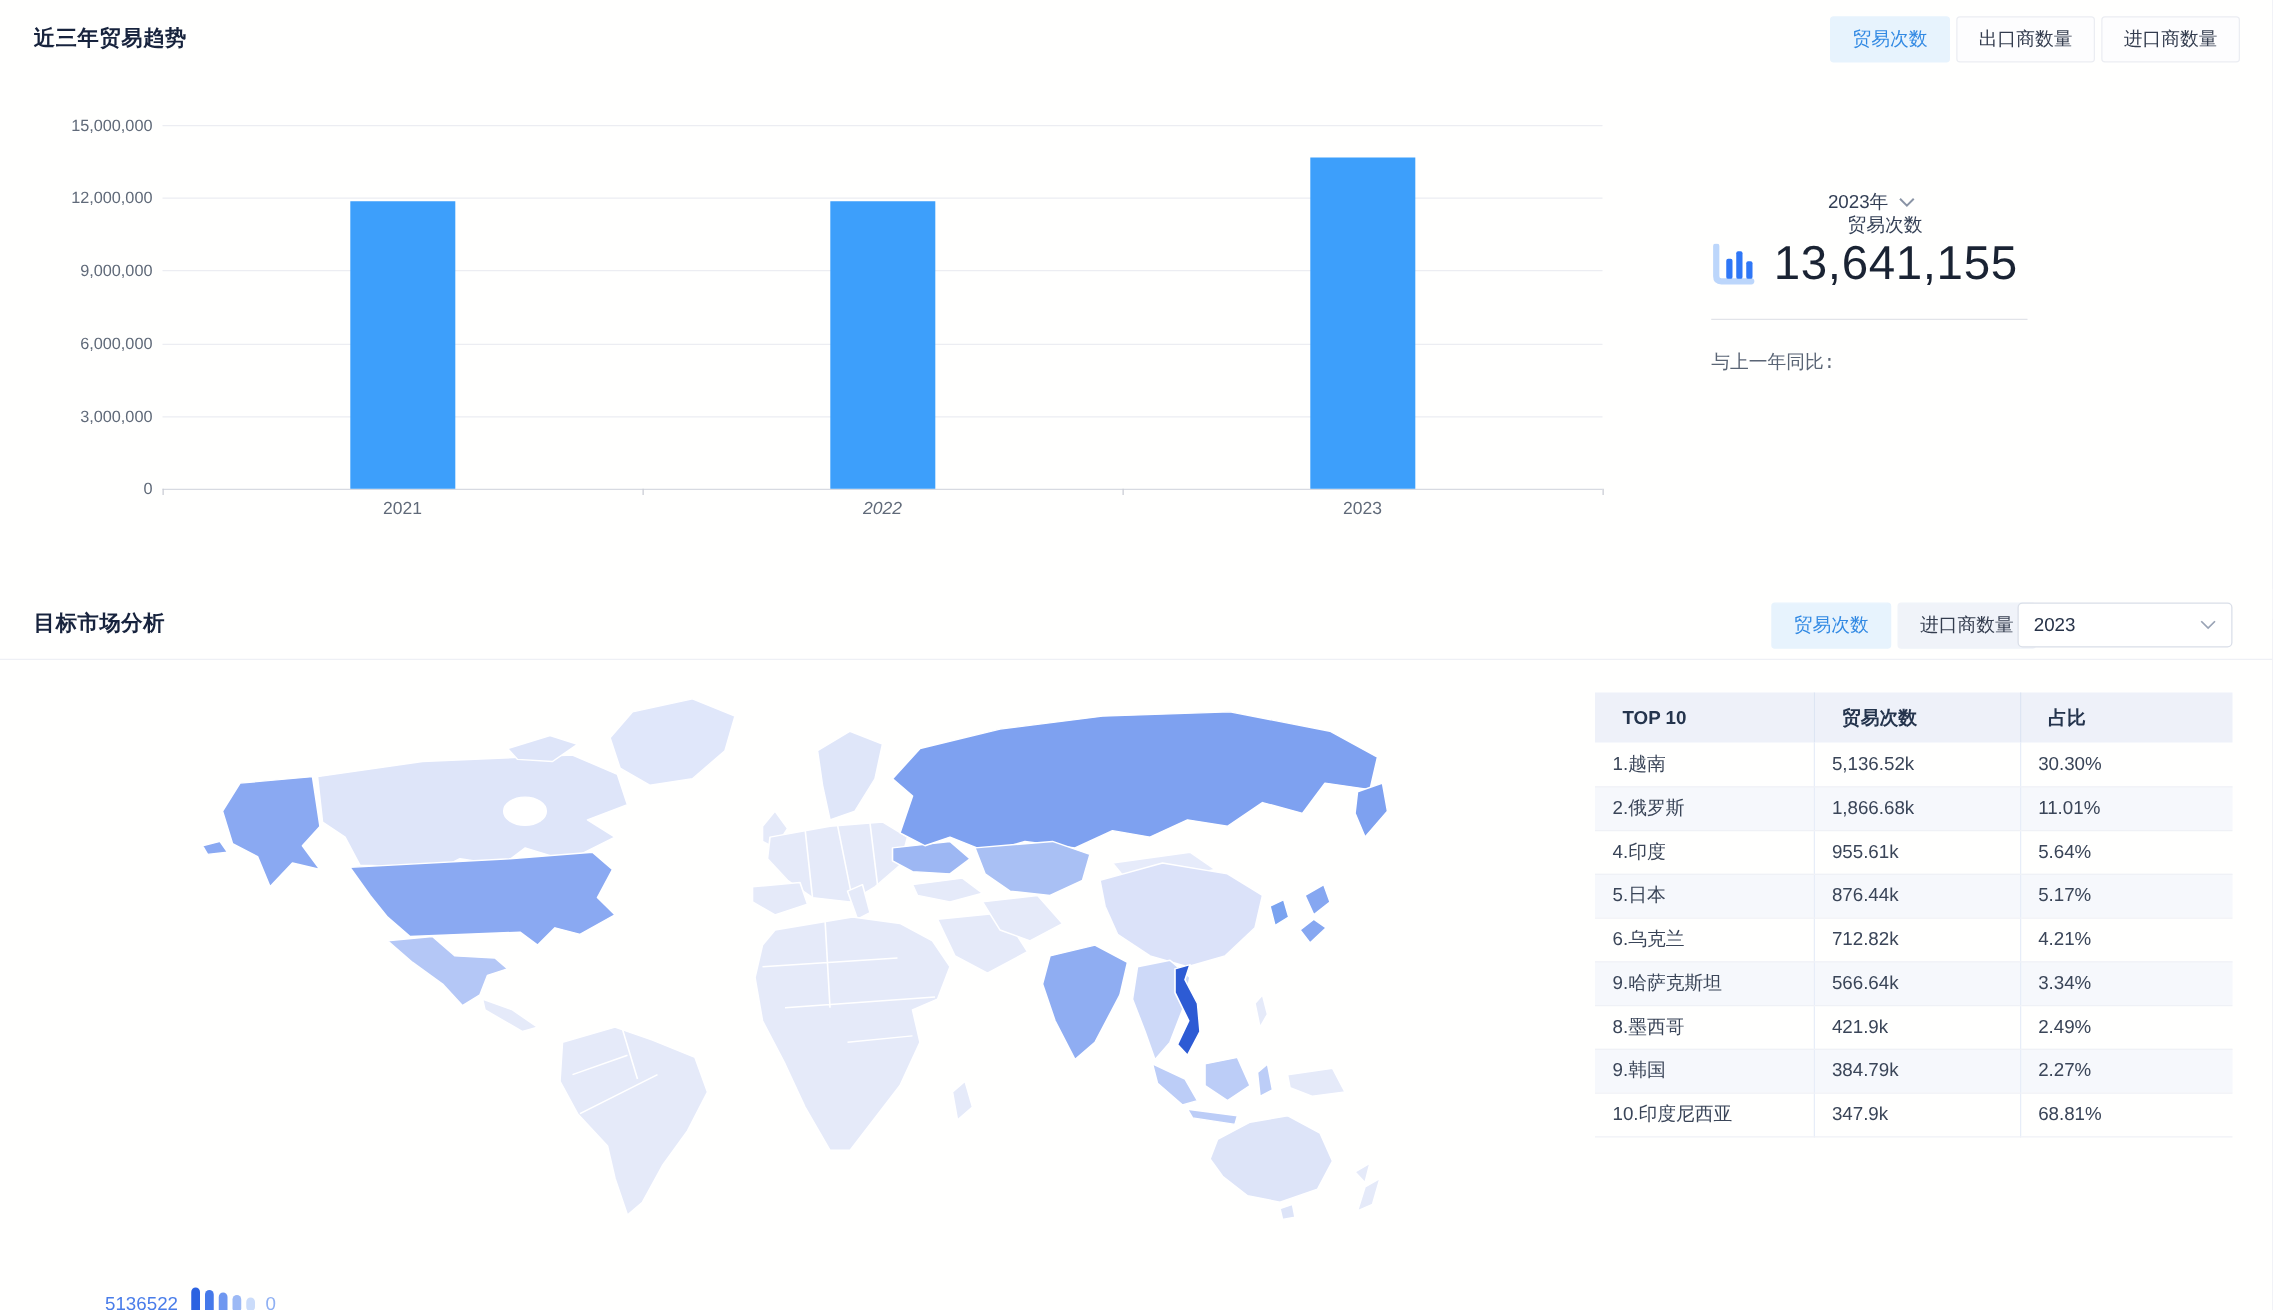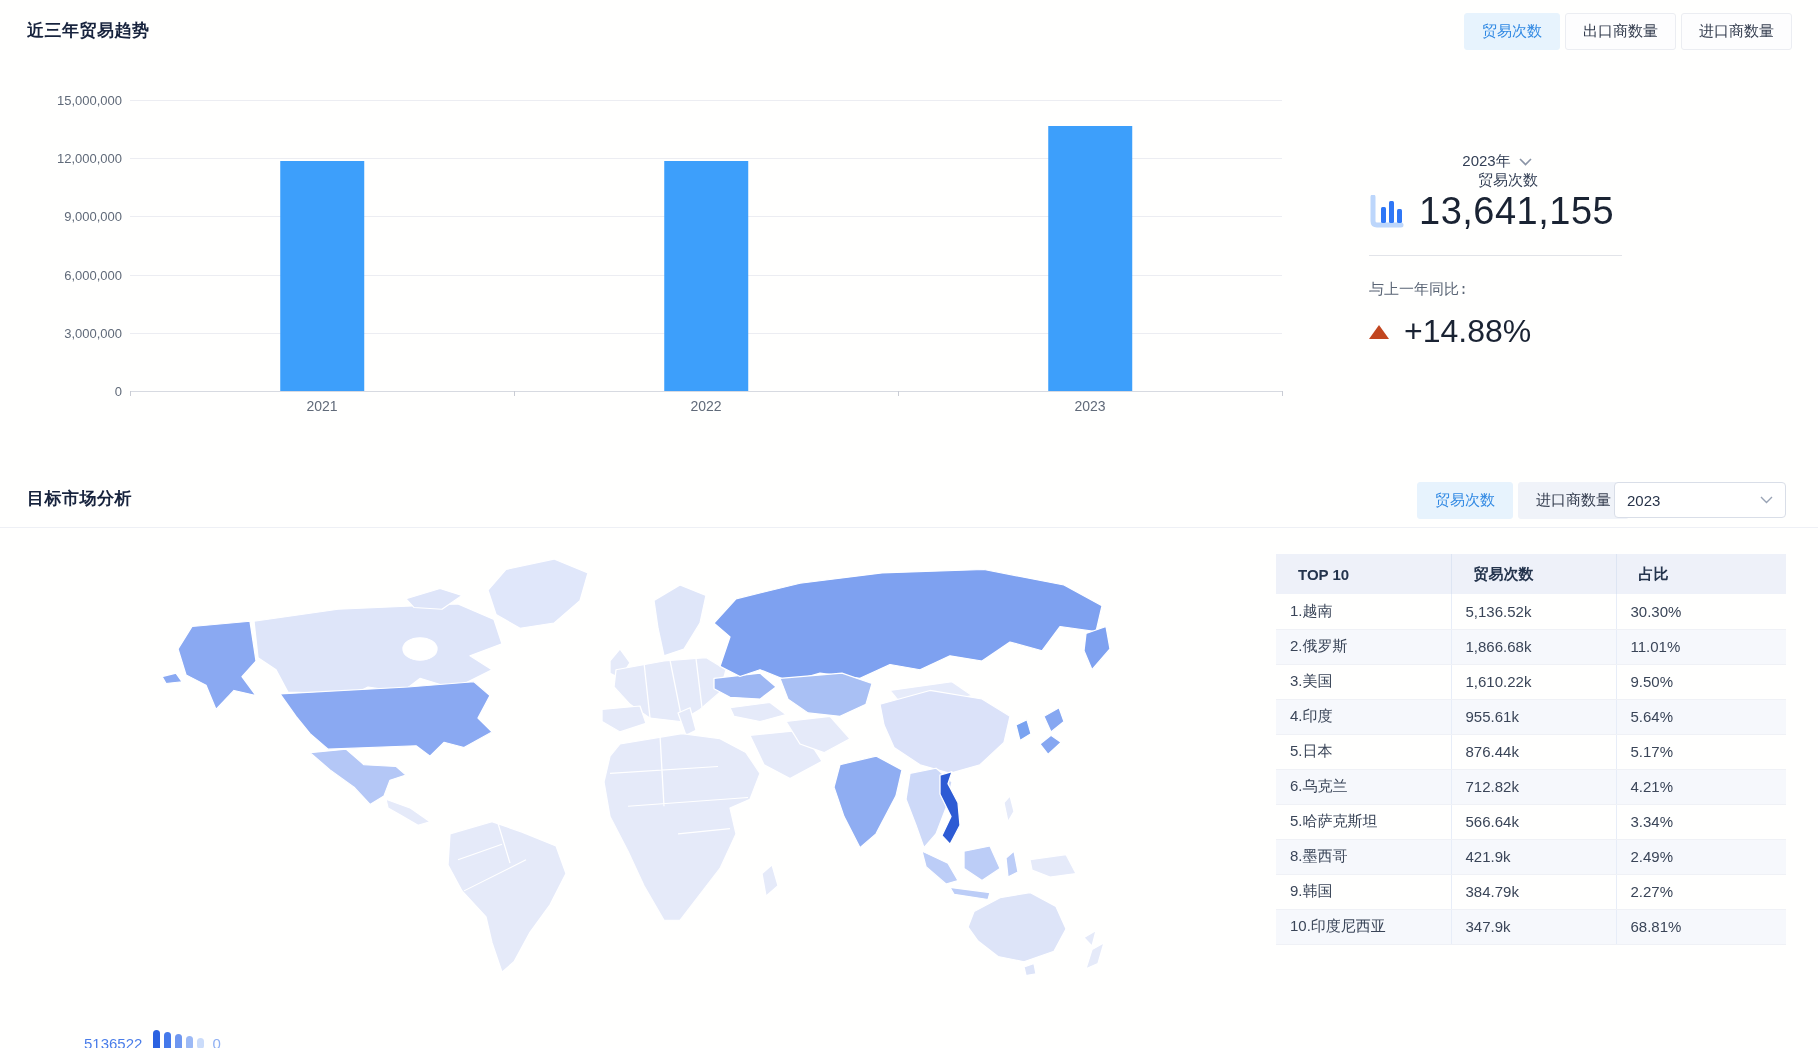--- a/index.html
+++ b/index.html
@@ -124,21 +124,21 @@
       <div class="gridline" style="top: 60%;"></div>
       <div class="ytick" style="top: 60%;">6,000,000</div>
       <div class="gridline" style="top: 80%;"></div>
       <div class="ytick" style="top: 80%;">3,000,000</div>
       <div class="gridline zero" style="top: 100%;"></div>
       <div class="ytick" style="top: 100%;">0</div>
       <div class="plot">
         <div class="bar" style="left: 16.6667%; height: 79.2%; background: rgb(61, 159, 251);"></div>
         <div class="xlabel" style="left: 16.6667%;">2021</div>
         <div class="bar" style="left: 50%; height: 79.16%; background: rgb(61, 159, 251);"></div>
-        <div class="xlabel" style="left: 50%;">2022</div>
+        <div class="xlabel" style="left: 50%; font-style: italic;">2022</div>
         <div class="bar" style="left: 83.3333%; height: 90.941%; background: rgb(61, 159, 251);"></div>
         <div class="xlabel" style="left: 83.3333%;">2023</div>
         <div class="xtick" style="left: 0%;"></div>
         <div class="xtick" style="left: 33.3333%;"></div>
         <div class="xtick" style="left: 66.6667%;"></div>
         <div class="xtick" style="left: 100%;"></div>
       </div>
     </div>
 
   <div class="stats">
@@ -155,24 +155,20 @@
       <svg width="36" height="34" viewBox="0 0 36 34">
         <path d="M4 2 v24 q0 4 4 4 h24" fill="none" stroke="#bcd6fb" stroke-width="5" stroke-linecap="round"></path>
         <rect x="12" y="12" width="5" height="16" rx="1.5" fill="#2f77f6"></rect>
         <rect x="20" y="6" width="5" height="22" rx="1.5" fill="#2f77f6"></rect>
         <rect x="28" y="14" width="5" height="14" rx="1.5" fill="#2f77f6"></rect>
       </svg>
       <span class="stats-value">13,641,155</span>
     </div>
     <div class="stats-divider"></div>
     <div class="yoy-label">与上一年同比:</div>
-    <div class="yoy-row">
-      <span class="tri-up"></span>
-      <span class="yoy-value">+14.88%</span>
-    </div>
   </div>
 </section>
 
 <section class="card card-market">
   <div class="section-title" style="top:16px;">目标市场分析</div>
   <div class="tab-group" id="market-tabs">
       <div class="tab active">贸易次数</div>
       <div class="tab">进口商数量</div>
     </div>
   <div class="select-box">
@@ -260,41 +256,36 @@
           <td>1.越南</td>
           <td>5,136.52k</td>
           <td>30.30%</td>
         </tr>
         <tr>
           <td>2.俄罗斯</td>
           <td>1,866.68k</td>
           <td>11.01%</td>
         </tr>
         <tr>
-          <td>3.美国</td>
-          <td>1,610.22k</td>
-          <td>9.50%</td>
-        </tr>
-        <tr>
           <td>4.印度</td>
           <td>955.61k</td>
           <td>5.64%</td>
         </tr>
         <tr>
           <td>5.日本</td>
           <td>876.44k</td>
           <td>5.17%</td>
         </tr>
         <tr>
           <td>6.乌克兰</td>
           <td>712.82k</td>
           <td>4.21%</td>
         </tr>
         <tr>
-          <td>5.哈萨克斯坦</td>
+          <td>9.哈萨克斯坦</td>
           <td>566.64k</td>
           <td>3.34%</td>
         </tr>
         <tr>
           <td>8.墨西哥</td>
           <td>421.9k</td>
           <td>2.49%</td>
         </tr>
         <tr>
           <td>9.韩国</td>

